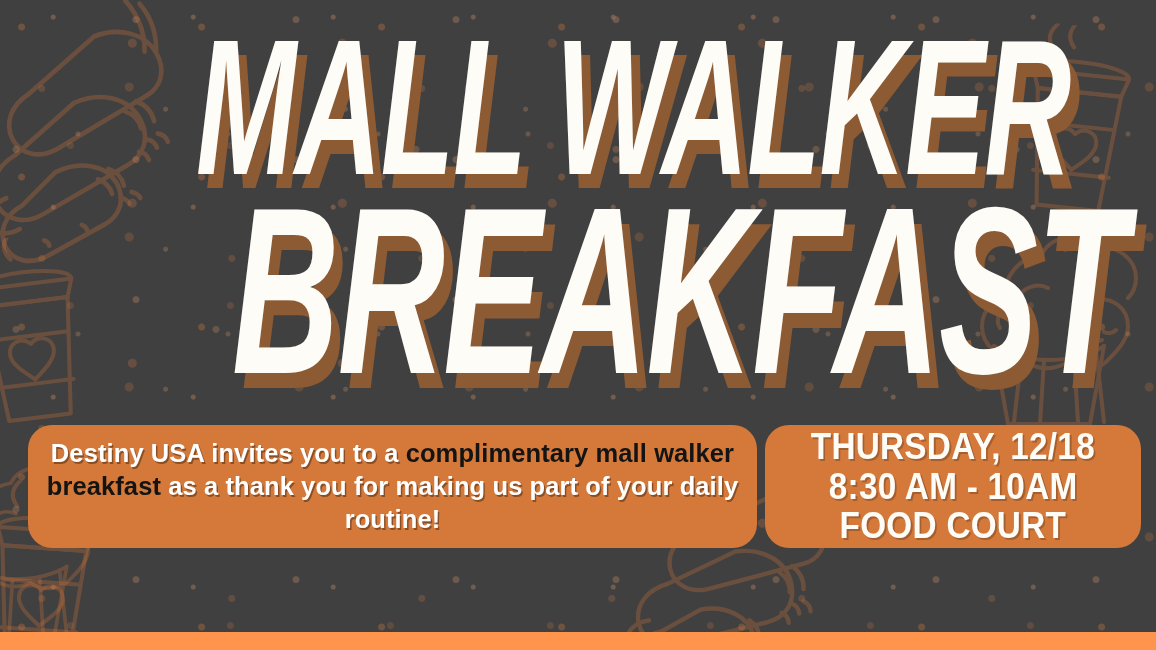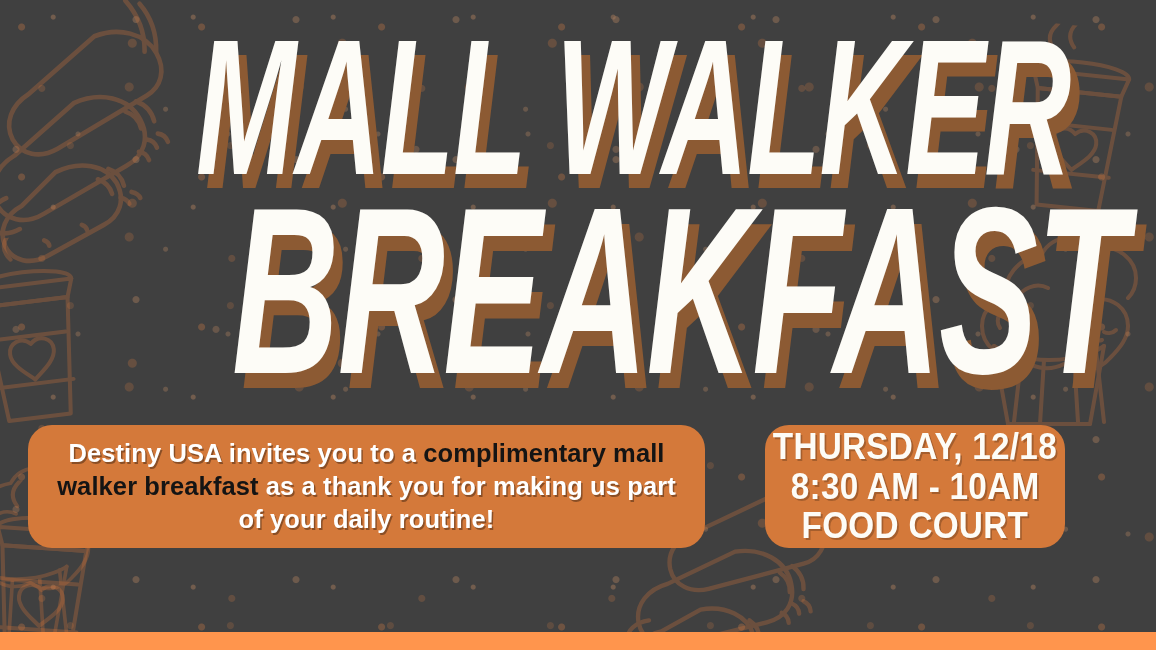--- a/index.html
+++ b/index.html
@@ -93,21 +93,21 @@
 
   
   .panel {
     position:absolute;
     background:#D4793A;
     border-radius:24px;
   }
 
   .panel-body {
     left:28px; top:425px;
-    width:677px; height:123px;
+    width:729px; height:123px;
     display:flex; align-items:center; justify-content:center;
     padding:0 18px;
   }
 
   .body-copy {
     font-family:"Liberation Sans Narrow","Liberation Sans", sans-serif;
     font-weight:700;
     font-size:25.5px;
     line-height:1.30;
     color:#FFFFFF;
@@ -115,21 +115,21 @@
     text-shadow:1.5px 1.5px 0 rgba(0,0,0,.35);
     letter-spacing:.1px;
   }
   .body-copy .em {
     color:#141414;
     text-shadow:none;
   }
 
   .panel-event {
     left:765px; top:425px;
-    width:300px; height:123px;
+    width:376px; height:123px;
     display:flex; flex-direction:column;
     align-items:center; justify-content:center;
   }
 
   .event-line {
     font-family:"Liberation Sans Narrow","Liberation Sans", sans-serif;
     font-weight:700;
     font-size:37px;
     line-height:1.07;
     color:#FDFCF7;

